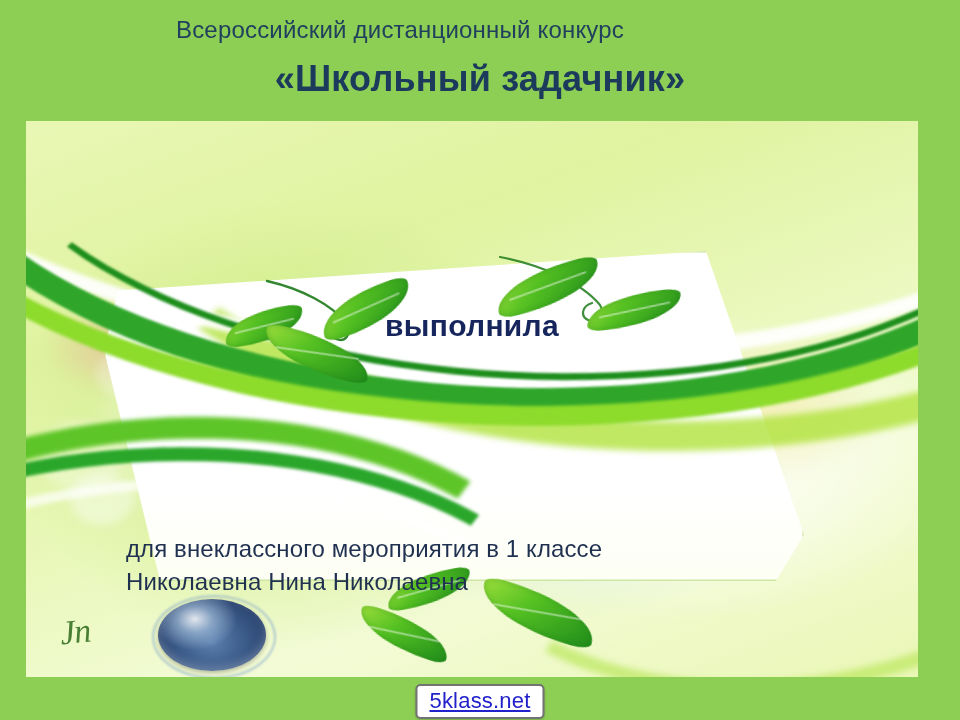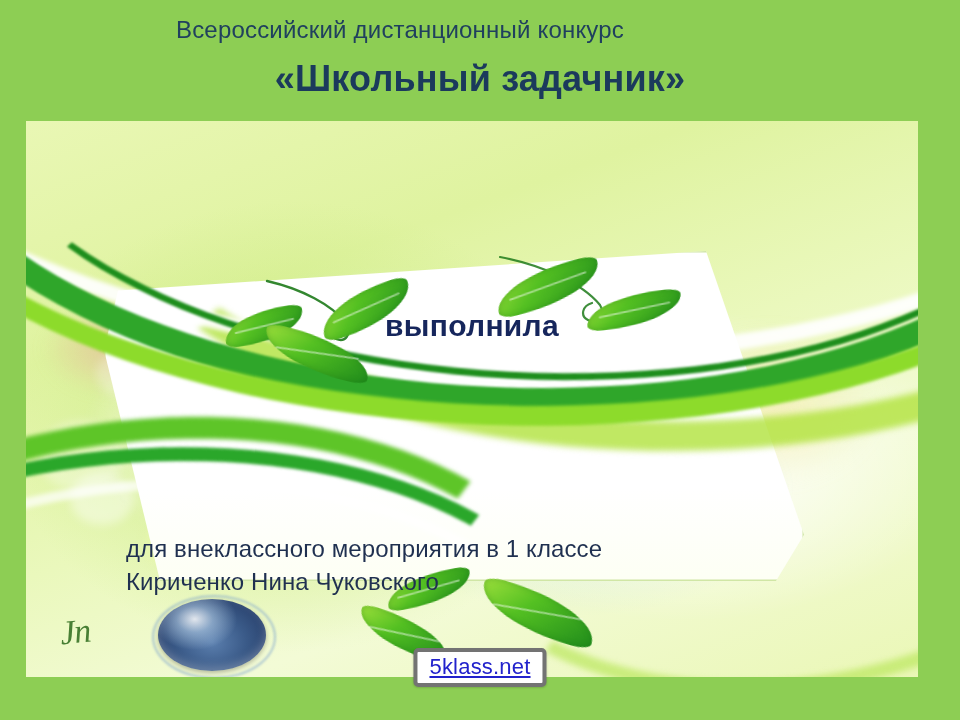--- a/index.html
+++ b/index.html
@@ -336,23 +336,23 @@
     line-height: 33px;
     white-space: nowrap;
     letter-spacing: 0.1px;
   }
 
   
   .watermark {
     position: absolute;
     left: 50%;
     transform: translateX(-50%);
-    top: 648px;
+    top: 684px;
     background: #ffffff;
-    border: 4px solid #737373;
+    border: 2px solid #737373;
     border-radius: 5px;
     padding: 2px 12px 3px 12px;
     box-shadow: 0 1px 2px rgba(0,0,0,0.15);
   }
   .watermark a {
     font-family: "Liberation Sans", "DejaVu Sans", sans-serif;
     font-size: 22px;
     color: #2222cc;
     text-decoration: underline;
     letter-spacing: 0.2px;
@@ -417,20 +417,20 @@
 
   <div class="orb-ring"></div>
   <div class="orb"></div>
   <div class="signature">Jn</div>
 
   <div class="krossvord">выполнила</div>
 
 
   <div class="credits">
     <div>для внеклассного мероприятия в 1 классе</div>
-    <div>Кириченко Нина Чуковского</div>
+    <div>Николаевна Нина Николаевна</div>
   </div>
 
 </div>
 
 <div class="watermark">
   <a href="#">5klass.net</a>
 </div>
 
 </body></html>

